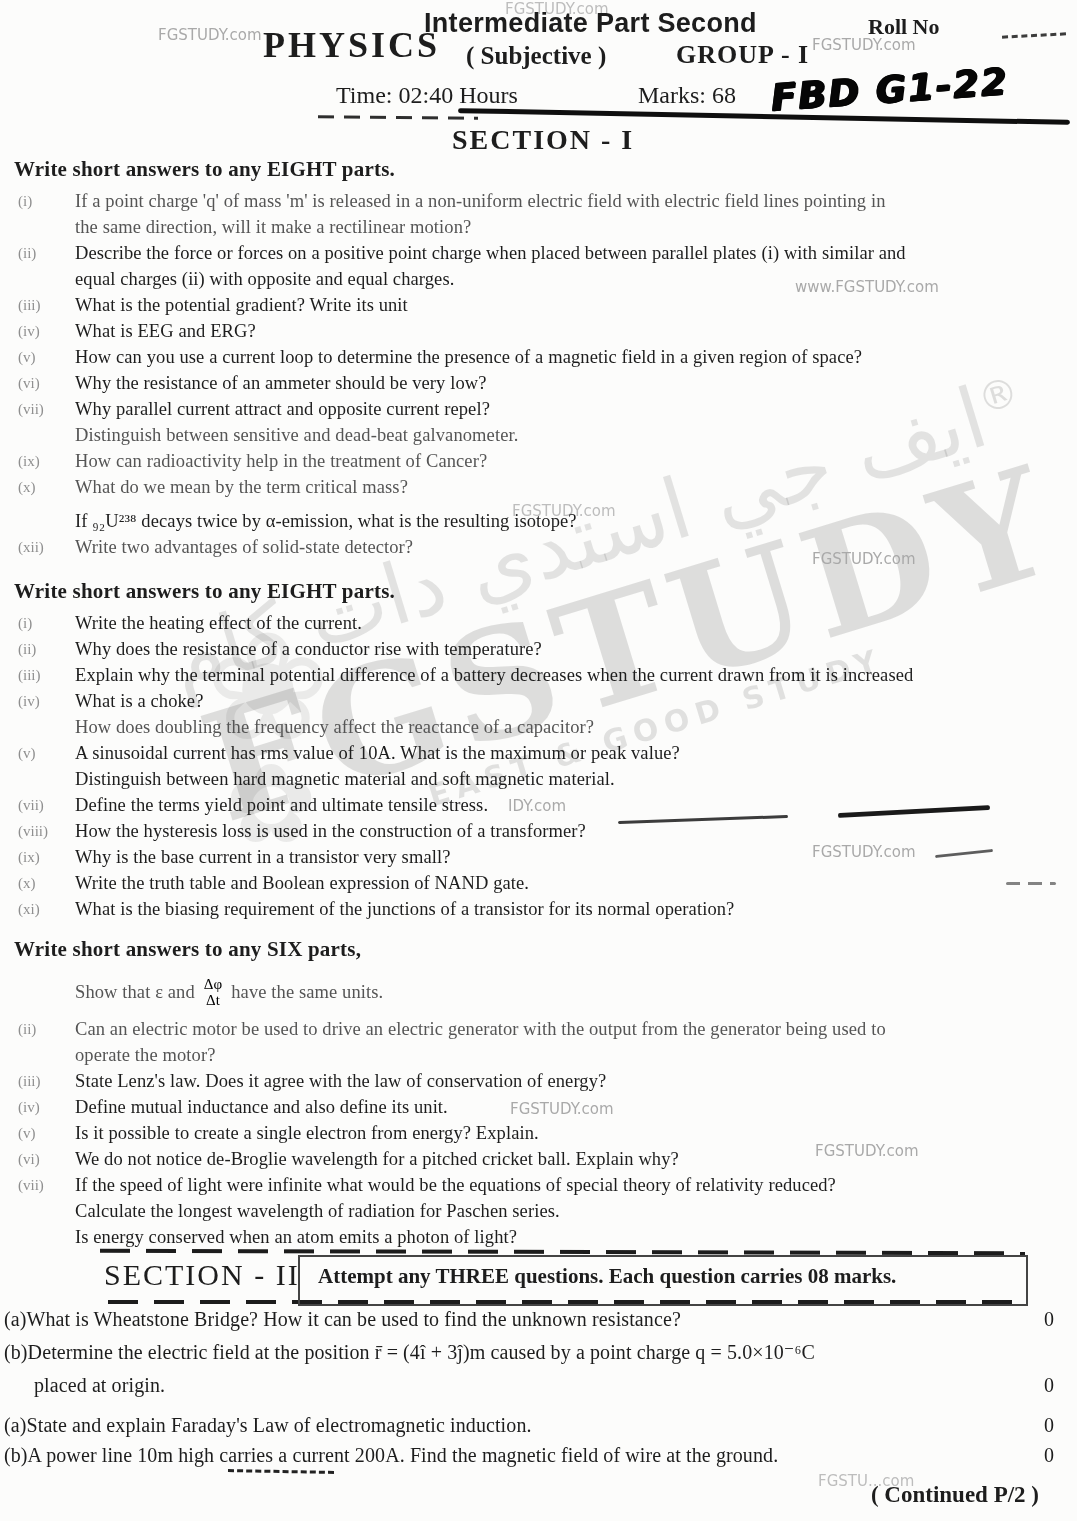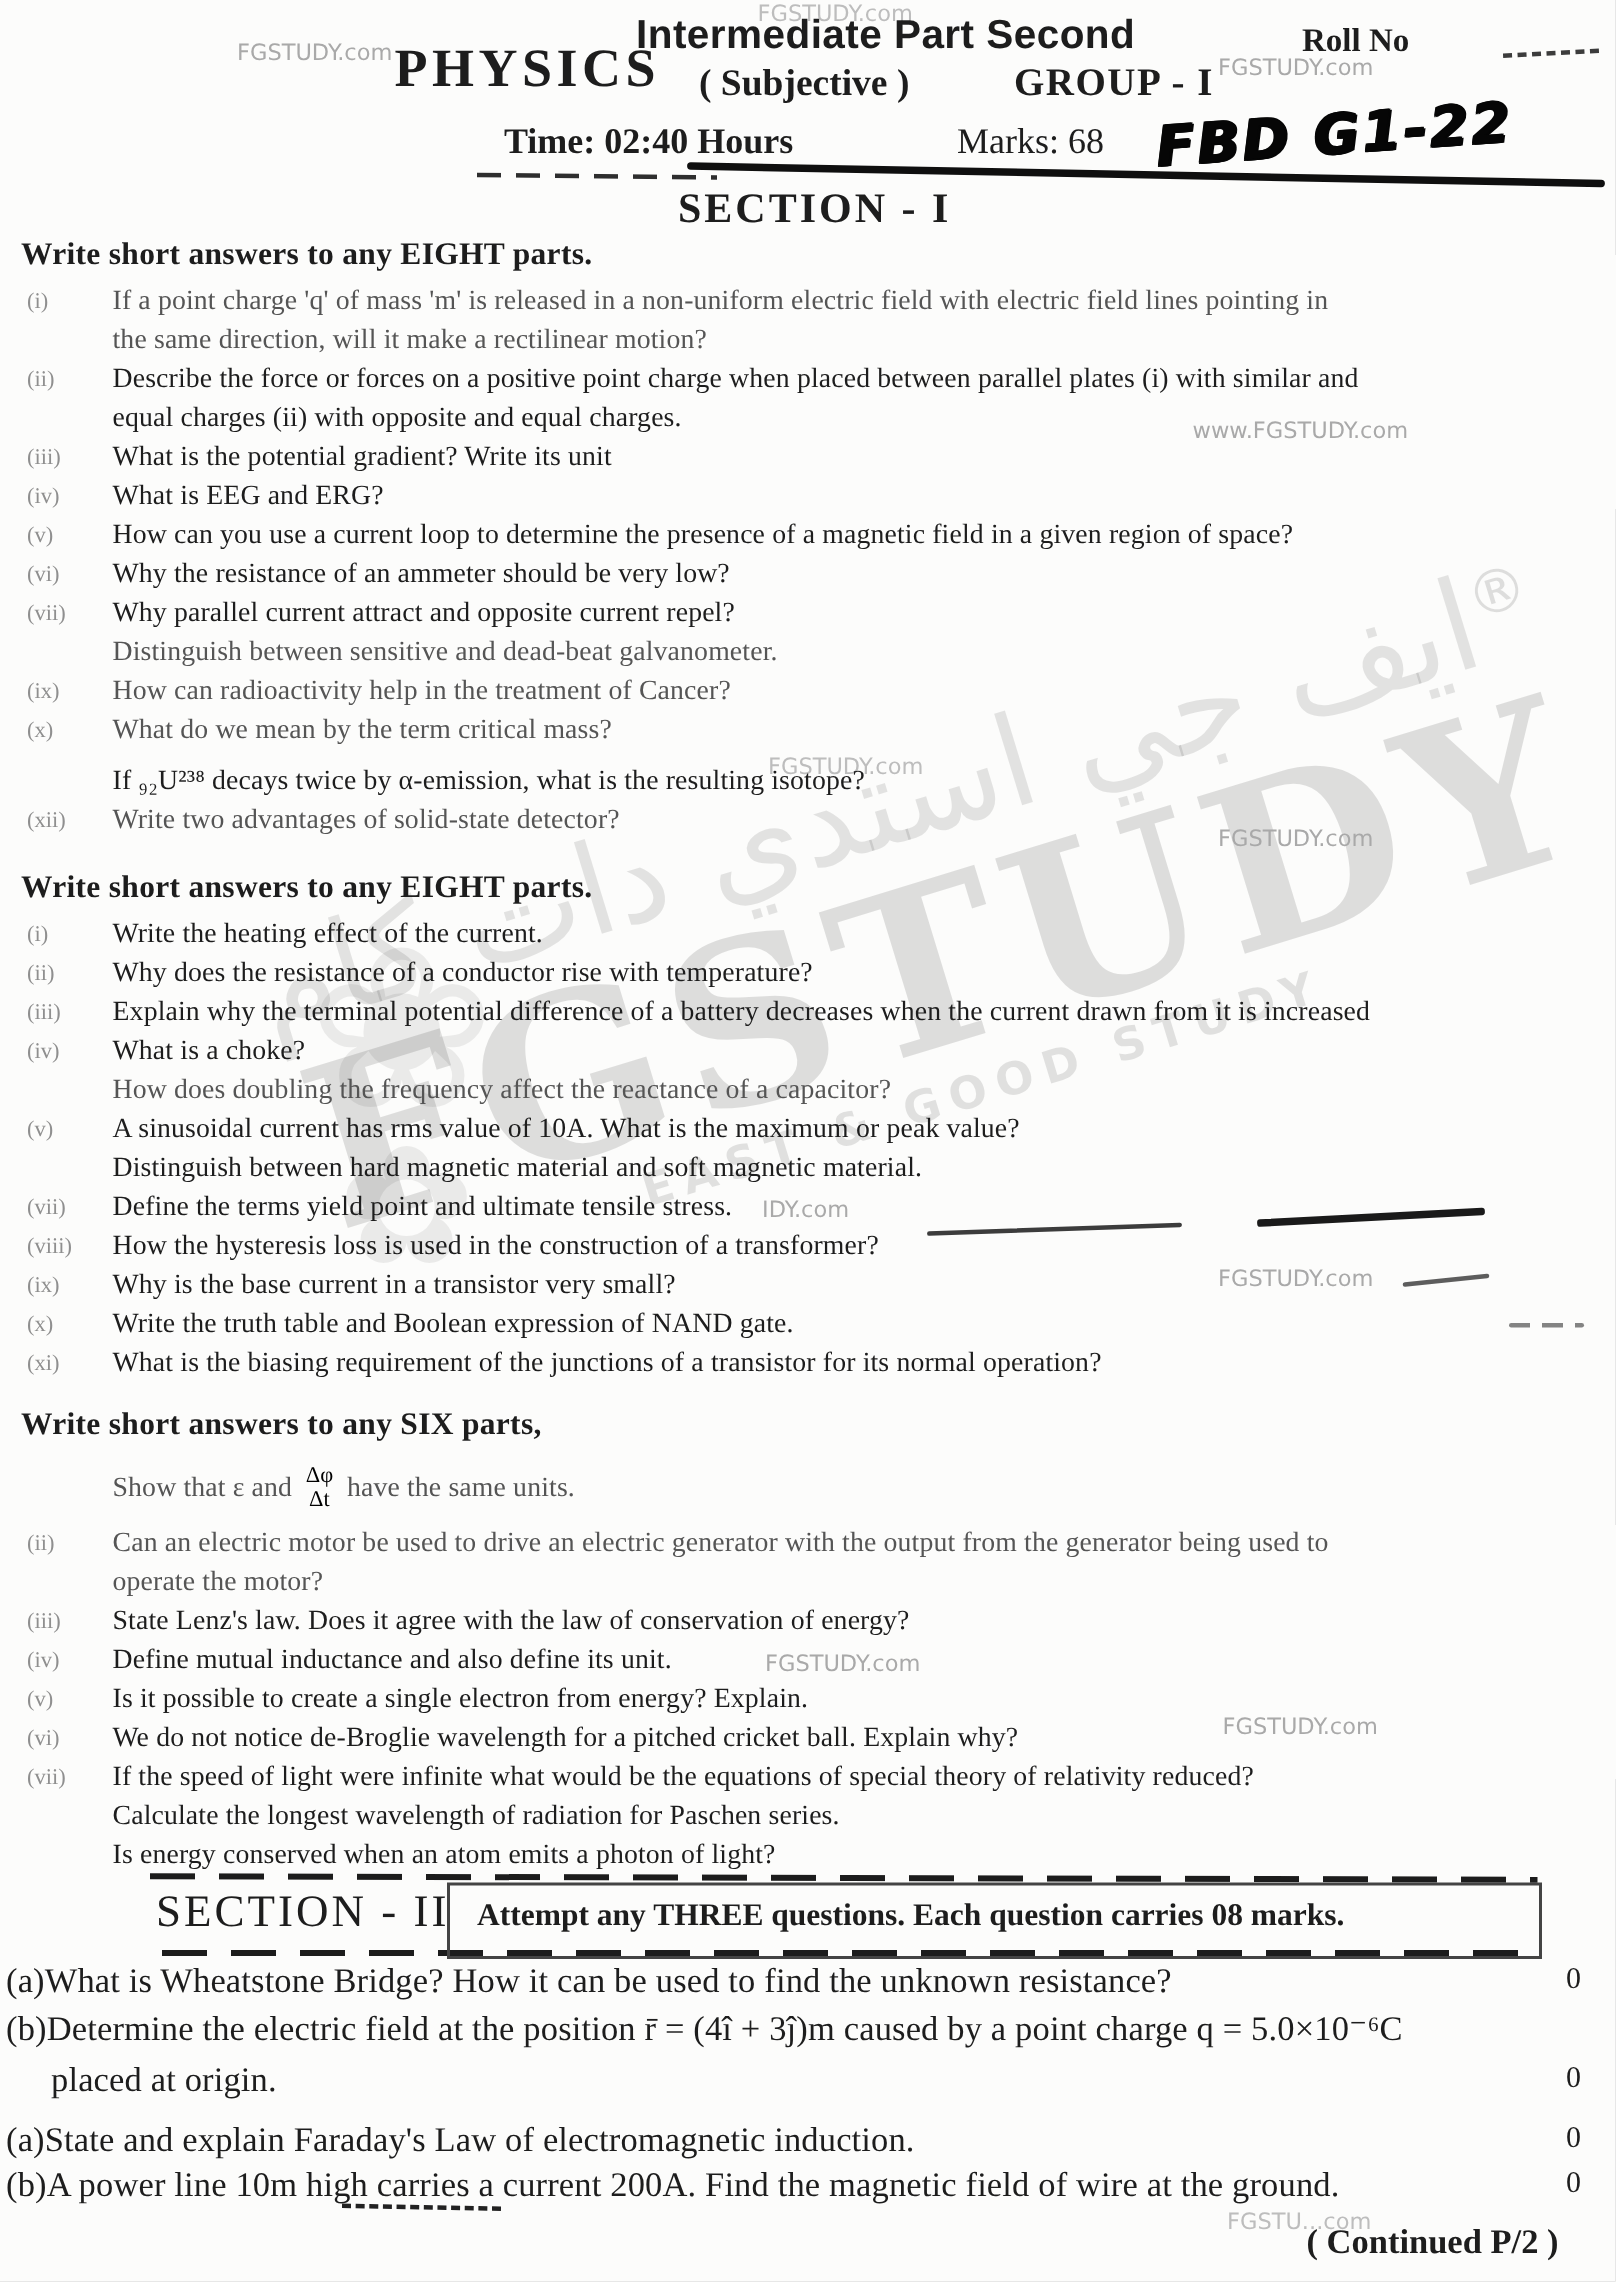--- a/index.html
+++ b/index.html
@@ -24,21 +24,21 @@
 
   
   .h-exam{position:absolute;left:424px;top:8px;font-family:"Liberation Sans","DejaVu Sans",sans-serif;
           font-weight:bold;font-size:27px;letter-spacing:.3px;}
   .h-roll{position:absolute;left:868px;top:14px;font-size:22px;font-weight:600;}
   .roll-line{position:absolute;left:1002px;top:34px;width:64px;border-bottom:3px dashed #3c3c3c;
              transform:rotate(-3deg);}
   .h-subject{position:absolute;left:263px;top:24px;font-size:36px;font-weight:bold;letter-spacing:3px;}
   .h-subjective{position:absolute;left:466px;top:42px;font-size:25px;font-weight:600;}
   .h-group{position:absolute;left:676px;top:40px;font-size:26px;font-weight:600;letter-spacing:1px;}
-  .h-time{position:absolute;left:336px;top:82px;font-size:24px;font-weight:700;}
+  .h-time{position:absolute;left:336px;top:82px;font-size:24px;font-weight:400;}
   .h-marks{position:absolute;left:638px;top:82px;font-size:24px;font-weight:400;}
   .handwrite{position:absolute;left:770px;top:68px;font-family:"DejaVu Sans","Liberation Sans",sans-serif;
              font-size:37px;font-weight:bold;font-style:italic;transform:rotate(-4deg);
              letter-spacing:2px;color:#060606;
              text-shadow:1px 0 0 #060606,0 1px 0 #060606,1px 1px 0 #060606,2px 1px 0 #060606;}
   .rule-tail{position:absolute;left:318px;top:116px;width:160px;height:3px;
              background:repeating-linear-gradient(90deg,#2e2e2e 0 16px,transparent 16px 26px);
              transform:rotate(.6deg);}
   .rule-main{position:absolute;left:458px;top:114px;width:612px;height:5px;background:#0f0f0f;
              transform:rotate(1.1deg);border-radius:3px;}
@@ -60,21 +60,21 @@
         line-height:16px;margin:0 9px;color:#000000;}
 
   
   .dashline{position:absolute;height:4px;
             background:repeating-linear-gradient(90deg,#1c1c1c 0 30px,transparent 30px 46px);}
   #dash-top{left:100px;top:1250px;width:925px;transform:rotate(.15deg);}
   #dash-bot{left:108px;top:1300px;width:918px;}
   .box2{position:absolute;left:298px;top:1255px;width:726px;height:47px;border:2px solid #444;}
   .box2-text{position:absolute;left:318px;top:1264px;font-size:21px;font-weight:600;width:690px;}
   .h-sec2{position:absolute;left:104px;top:1258px;font-size:30px;font-weight:400;letter-spacing:2px;}
-  .s2line{position:absolute;font-size:23px;white-space:nowrap;letter-spacing:.1px;text-align:right;}
+  .s2line{position:absolute;font-size:20px;white-space:nowrap;letter-spacing:.1px;text-align:right;}
   .s2marks{position:absolute;left:1044px;font-size:20px;}
   .dash-b{position:absolute;left:228px;top:1470px;width:106px;border-bottom:3px dashed #222;
           transform:rotate(1deg);}
   .continued{position:absolute;right:38px;top:1482px;font-size:23px;font-weight:600;font-family:Liberation Serif, serif;}
 
   
   .stroke{position:absolute;background:#1a1a1a;border-radius:2px;}
   #stroke1{left:618px;top:818px;width:170px;height:3px;transform:rotate(-2deg);opacity:.85;}
   #stroke2{left:838px;top:809px;width:152px;height:5px;transform:rotate(-3deg);}
   #stroke3{left:935px;top:852px;width:58px;height:3px;transform:rotate(-6deg);opacity:.7;}

